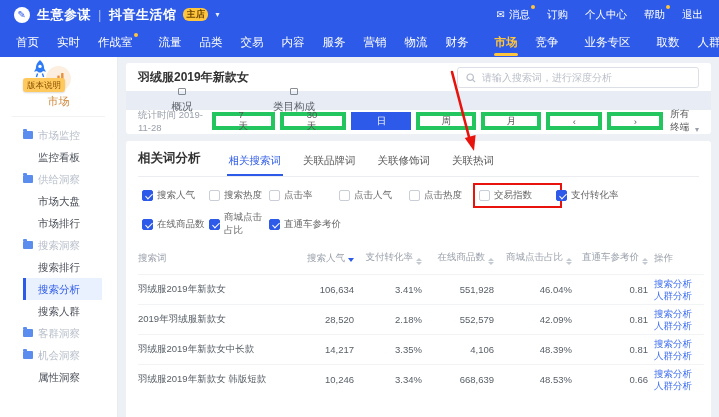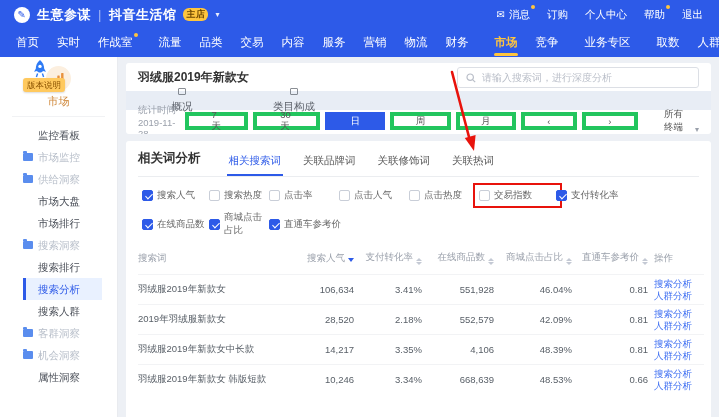--- a/index.html
+++ b/index.html
@@ -55,21 +55,21 @@
   .searchbox input::placeholder { color:#b9bec8; }
   .tabstrip { background:#e8edf5; display:flex; height:19px; }
   .m-tab { min-width:112px; display:flex; align-items:center; justify-content:center; gap:5px; font-size:10.5px; color:#5a5f68; cursor:pointer; padding:0 12px;flex-direction:column; }
   .m-tab.active { background:#fff; color:#2d5ae8; clip-path:polygon(13px 0, calc(100% - 13px) 0, 100% 100%, 0 100%); min-width:150px; }
   .tab-ico { width:8px; height:7px; border:1px solid currentColor; border-radius:1px; opacity:.7; flex:none; }
   .stats-row { display:flex; justify-content:space-between; align-items:center; height:24px; padding:0 12px 2px; }
   .stats-label { font-size:9.5px; color:#9aa0ab; }
   .controls { display:flex; align-items:center; gap:5px; }
   .dbtn { height:18px; min-width:24px; padding:0 23px; border:4px solid #22c55e; border-radius:0; background:#fff; color:#555; font-size:9.5px; display:flex; align-items:center; justify-content:center; cursor:pointer; }
   .dbtn.active { background:#2d5ae8; border-color:#2d5ae8; color:#fff; }
-  .terminal { display:flex; align-items:flex-end; gap:12px; font-size:9.5px; color:#555; margin-left:21px; cursor:pointer; }
+  .terminal { display:flex; align-items:flex-end; gap:4px; font-size:9.5px; color:#555; margin-left:2px; cursor:pointer; }
   .terminal .tcaret { color:#9aa0ab; font-size:8px; }
 
   .panel2 { background:#fff; border-radius:3px; margin-top:7px; padding:9px 12px 0; height:600px; }
   .sec-head { display:flex; align-items:flex-end; gap:28px; border-bottom:1px solid #ebedf0; padding-bottom:9px; }
   .sec-title { font-size:12.5px; font-weight:bold; color:#333; }
   .sec-tabs { display:flex; gap:22px; font-size:10.5px; color:#555; }
   .sec-tab { position:relative; cursor:pointer; padding-bottom:9px; margin-bottom:-10px; }
   .sec-tab.active { color:#2d5ae8; }
   .sec-tab.active::after { content:''; position:absolute; bottom:1px; left:-2px; right:-2px; height:2px; background:#2d5ae8; }
 
@@ -153,25 +153,25 @@
       <span class="mod-icon">
         <svg width="13" height="13" viewBox="0 0 13 13">
             <rect x="1.5" y="6" width="2.4" height="5" rx="0.6" fill="#e8913e"></rect>
             <rect x="5.3" y="3.5" width="2.4" height="7.5" rx="0.6" fill="#e8913e"></rect>
             <rect x="9.1" y="1" width="2.4" height="10" rx="0.6" fill="#e8913e"></rect>
           </svg>
       </span>
       <span class="mod-label">市场</span>
     </div>
     <div class="side-list">
-      <div class="side-item"><span>监控看板</span></div>
-        <div class="side-item group">
+      <div class="side-item group">
           <span class="folder"></span>
           <span>市场监控</span>
         </div>
+        <div class="side-item"><span>监控看板</span></div>
         <div class="side-item group">
           <span class="folder"></span>
           <span>供给洞察</span>
         </div>
         <div class="side-item"><span>市场大盘</span></div>
         <div class="side-item"><span>市场排行</span></div>
         <div class="side-item group">
           <span class="folder"></span>
           <span>搜索洞察</span>
         </div>

